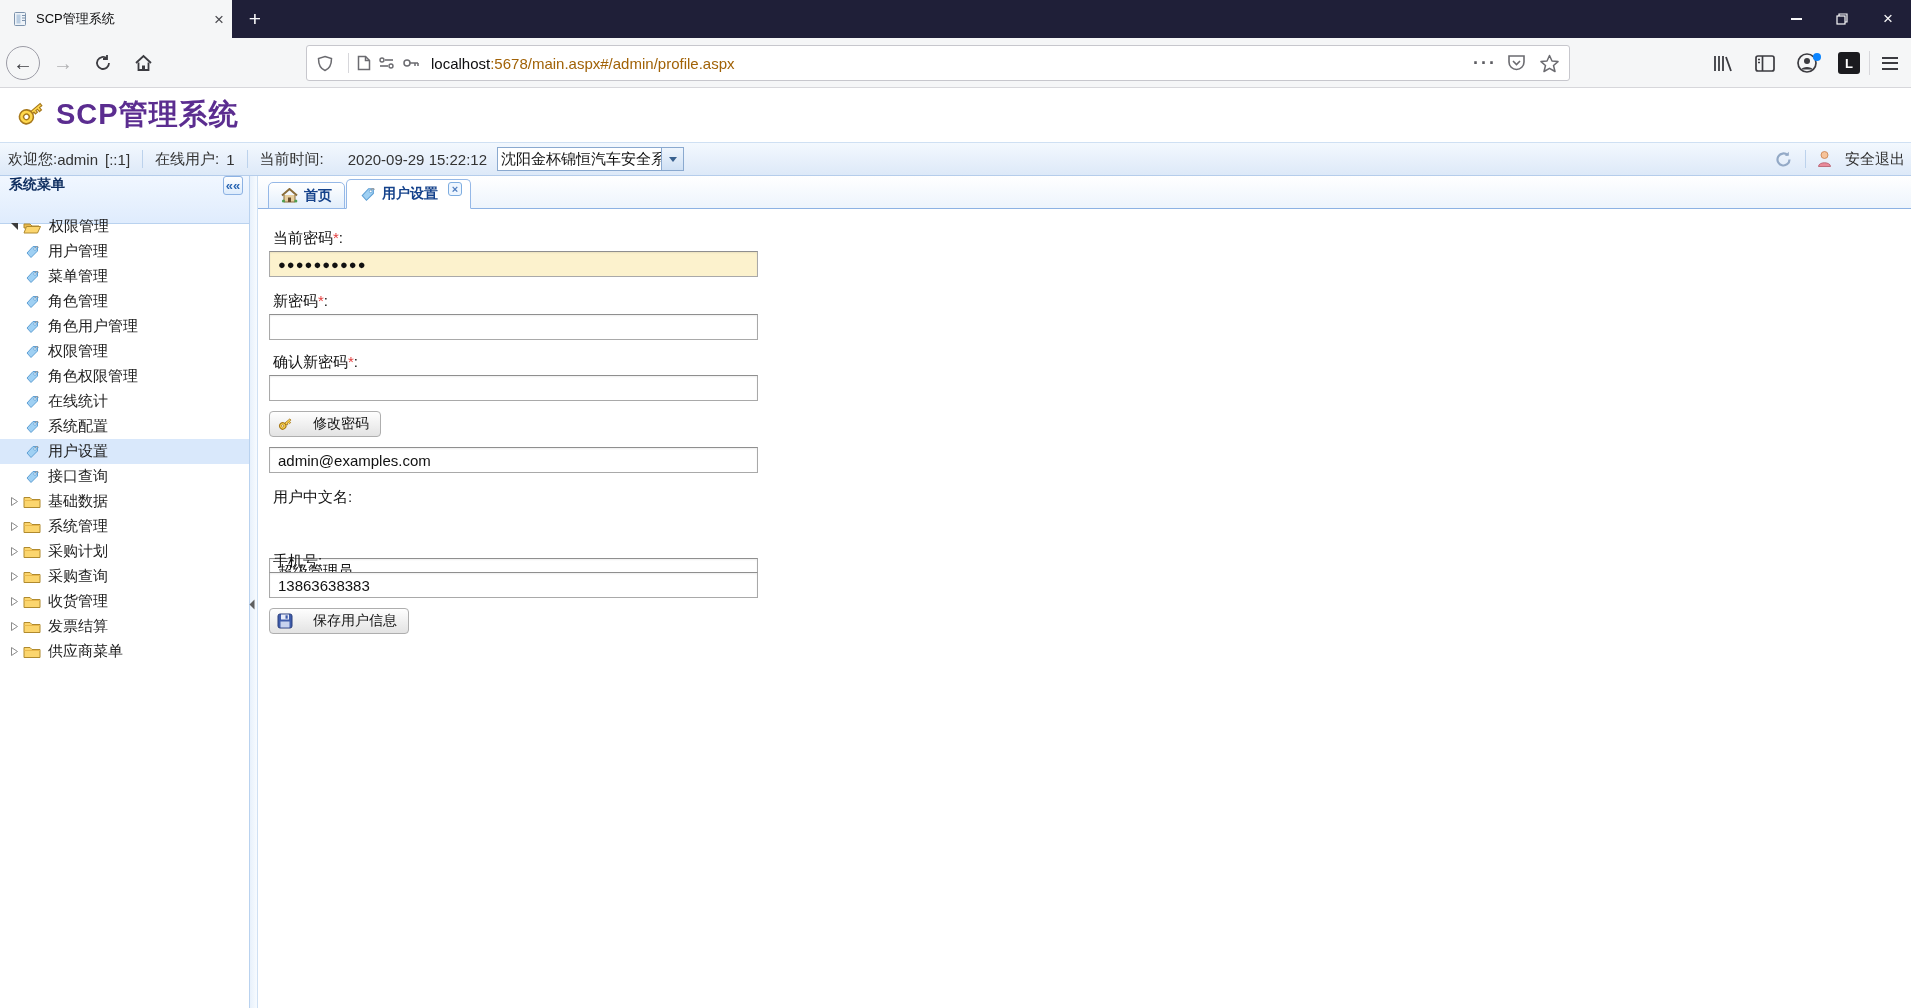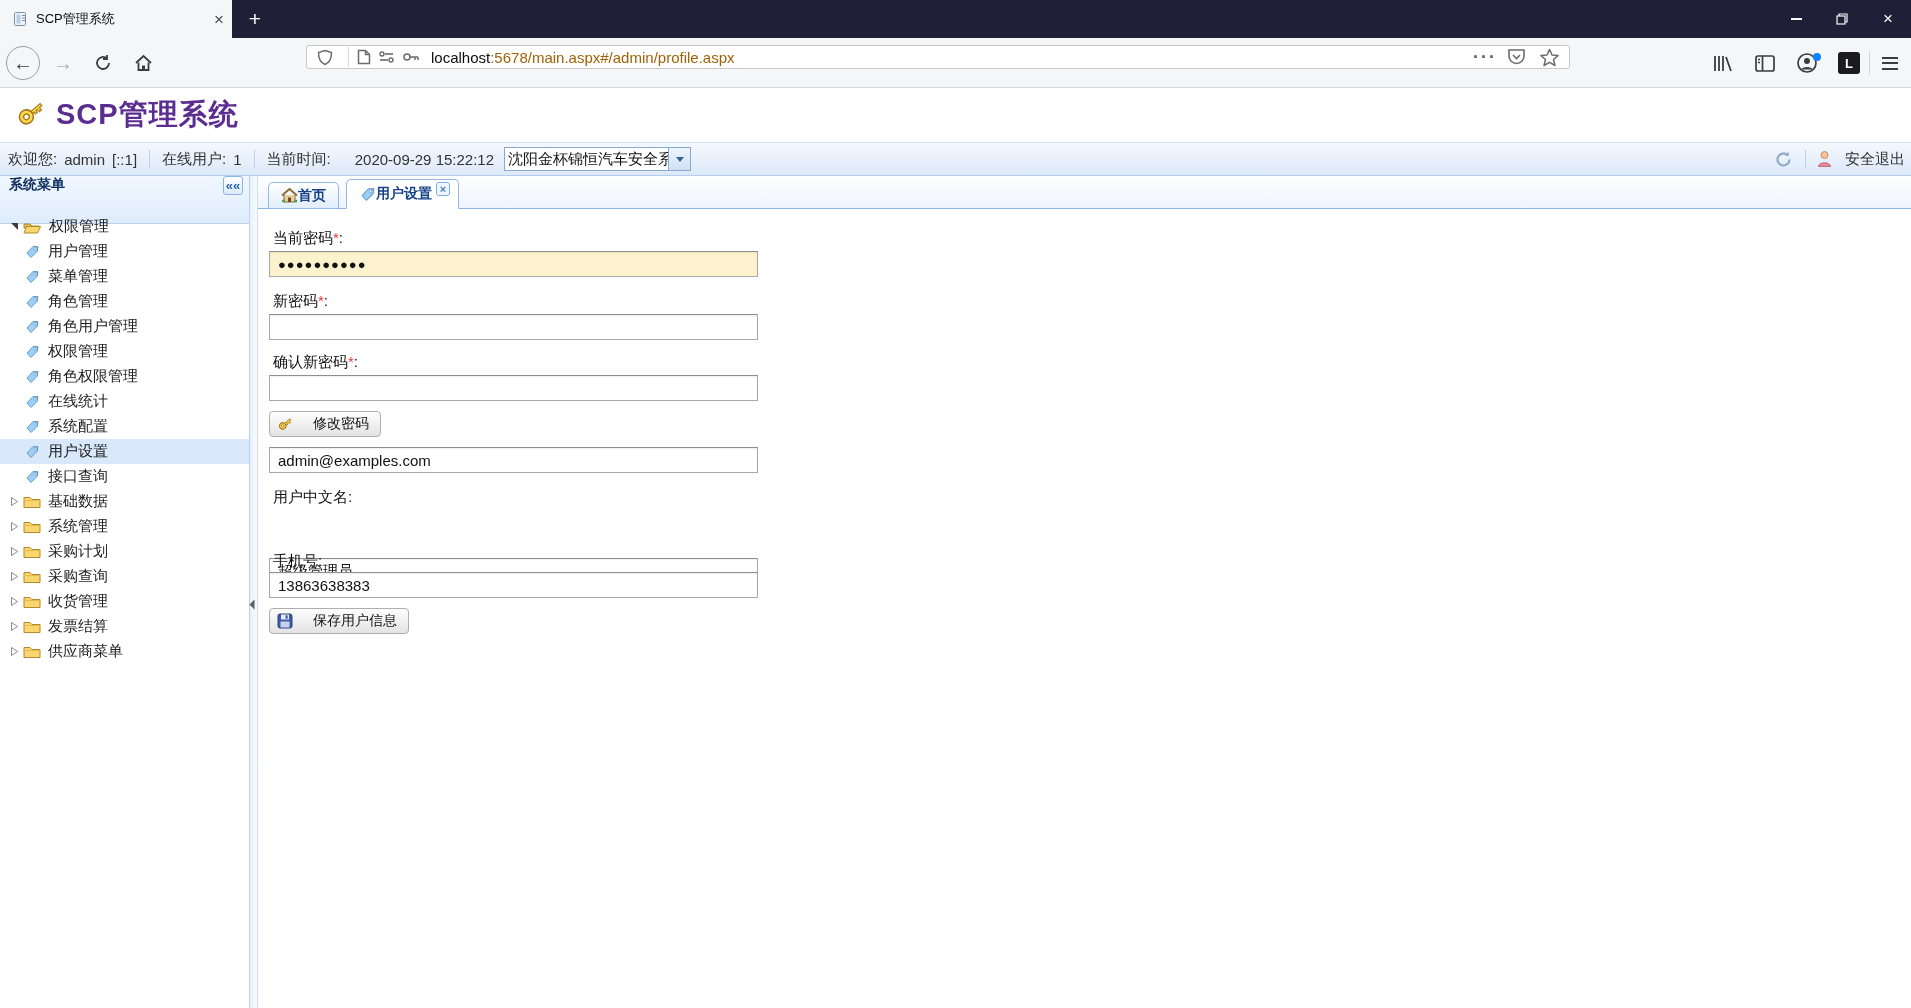--- a/index.html
+++ b/index.html
@@ -17,21 +17,21 @@
   .winbtn .bar { width:11px; height:1.5px; background:#f9f9fa; }
   .winbtn svg { display:block; }
   .winbtn.close { font-size:17px; font-weight:300; }
 
   .toolbar { position:absolute; top:38px; left:0; width:100%; height:50px; background:#f5f6f7; border-bottom:1px solid #d7d7db; }
   .navbtn { position:absolute; top:8px; width:34px; height:34px; display:flex; align-items:center; justify-content:center; color:#3b3b40; font-size:20px; }
   .navbtn.back { left:6px; border:1px solid #9c9ca6; border-radius:50%; background:#f5f6f7; }
   .navbtn.fwd { left:46px; color:#b1b1b3; }
   .navbtn svg { display:block; }
 
-  .urlbar { position:absolute; left:306px; top:7px; width:1264px; height:24px; background:#fff; border:1px solid #c7c7cd; border-radius:3px; display:flex; align-items:center; padding:0 10px; }
+  .urlbar { position:absolute; left:306px; top:7px; width:1264px; height:36px; background:#fff; border:1px solid #c7c7cd; border-radius:3px; display:flex; align-items:center; padding:0 10px; }
   .urlsep { width:1px; height:20px; background:#d7d7db; margin:0 8px; }
   .urlicon { display:flex; align-items:center; margin-right:7px; }
   .url-host { font-size:15px; color:#0c0c0d; margin-left:4px; }
   .url-path { font-size:15px; color:#a16207; }
   .url-spacer { flex:1; }
   .dots3 { color:#5d5d62; font-size:18px; font-weight:bold; letter-spacing:2px; margin:0 10px; }
   .tb-icon { position:absolute; top:9px; width:34px; height:32px; display:flex; align-items:center; justify-content:center; }
   .tbsep { position:absolute; top:13px; width:1px; height:24px; background:#d7d7db; }
   .hamburger { display:flex; flex-direction:column; gap:3.5px; }
   .hamburger .hb { width:16px; height:2px; background:#3b3b40; }
@@ -64,21 +64,21 @@
   .trow .arr { width:12px; display:flex; justify-content:center; margin-left:8px; }
   .trow .ico { margin:0 7px 0 3px; display:flex; }
   .trow.child { padding-left:24px; }
   .trow.child .ico { margin:0 8px 0 0; }
 
   .splitter { position:absolute; top:176px; left:250px; width:8px; bottom:0; background:linear-gradient(90deg,#e8f1fb,#f7fbff); border-right:1px solid #cfe0f3; }
   .split-toggle { position:absolute; top:420px; left:-1px; }
 
   
   .tabsstrip { position:absolute; top:176px; left:258px; right:0; height:33px; background:linear-gradient(#ffffff,#edf4fc); border-bottom:1px solid #8db2e3; }
-  .etab { position:absolute; display:flex; align-items:center; border:1px solid #95b8e7; border-radius:5px 5px 0 0; font-size:14px; font-weight:bold; color:#15428b; padding:0 12px; background:linear-gradient(#ffffff,#e2eefb); }
+  .etab { position:absolute; display:flex; align-items:center; gap:6px; border:1px solid #95b8e7; border-radius:5px 5px 0 0; font-size:14px; font-weight:bold; color:#15428b; padding:0 12px; background:linear-gradient(#ffffff,#e2eefb); }
   .etab.home { left:10px; top:6px; height:27px; }
   .etab.active { left:88px; top:3px; height:30px; background:#fff; border-bottom:1px solid #fff; z-index:2; padding-right:8px; }
   .etab-close { width:14px; height:14px; border:1px solid #7eade0; border-radius:3px; background:#eef6ff; color:#4d7bbd; font-size:11px; line-height:12px; text-align:center; margin-left:4px; margin-top:-10px; }
 
   
   .content { position:absolute; top:209px; left:258px; right:0; bottom:0; background:#fff; }
   .flabel { position:absolute; left:15px; font-size:15px; color:#111; }
   .req { color:#e23b3b; }
   .finput { position:absolute; left:11px; width:489px; height:26px; border:1px solid #a9a9a9; border-top-color:#8f8f8f; background:#fff; font-size:15px; color:#111; padding:0 8px; font-family:"Liberation Sans",sans-serif; box-shadow:inset 0 1px 2px rgba(0,0,0,0.07); }
   .finput.pwd { background:#fcf2cd; font-weight:bold; letter-spacing:1px; font-size:13px; }
@@ -241,21 +241,21 @@
           <circle cx="11" cy="17" r="2.8" fill="#fff" stroke="#a8791c" stroke-width="1.4"></circle>
           <path d="M18,15.7 h12 v2.6 h-3 v3 h-2.6 v-3 h-2 v2.2 h-2.6 v-2.2 h-1.8 z" fill="#ffd84d" stroke="#a8791c" stroke-width="1.2"></path>
         </g>
       </svg>
     </span>
     <span class="apptitle">SCP管理系统</span>
   </div>
 
   <div class="welcomebar">
     <span class="wlabel" style="margin-left:8px">欢迎您:</span>
-    <span class="wlabel" style="margin-left:7px">admin</span>
+    <span class="wlabel" style="">admin</span>
     <span class="wlabel" style="margin-left:7px">[::1]</span>
     <span class="wsep"></span>
     <span class="wlabel">在线用户:</span>
     <span class="wlabel" style="margin-left:7px">1</span>
     <span class="wsep"></span>
     <span class="wlabel">当前时间:</span>
     <span class="wlabel" style="margin-left:24px">2020-09-29 15:22:12</span>
     <div class="companyselect">
       <span class="cs-text">沈阳金杯锦恒汽车安全系</span>
       <span class="cs-btn">

